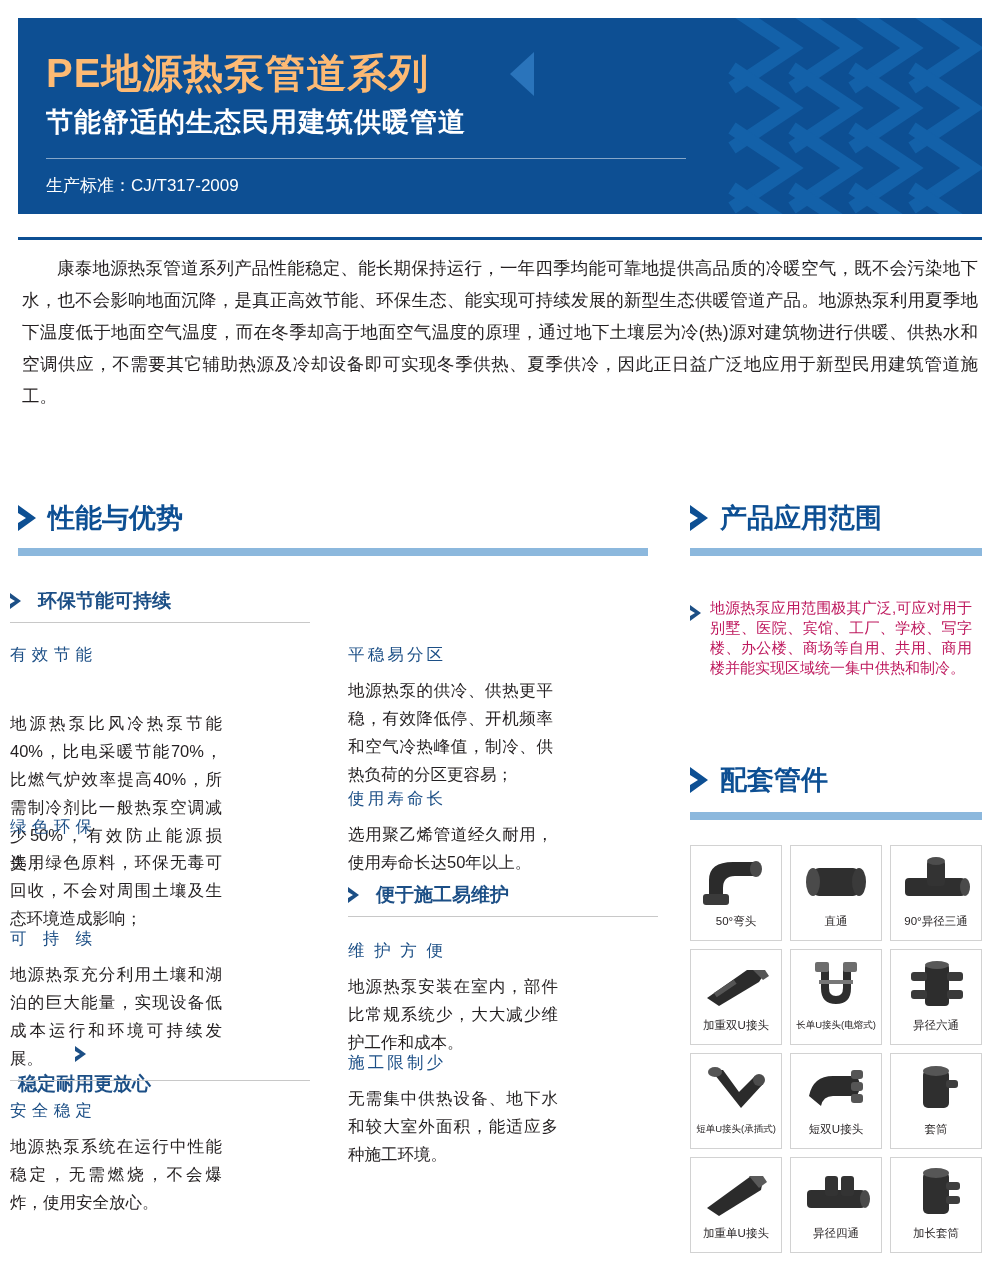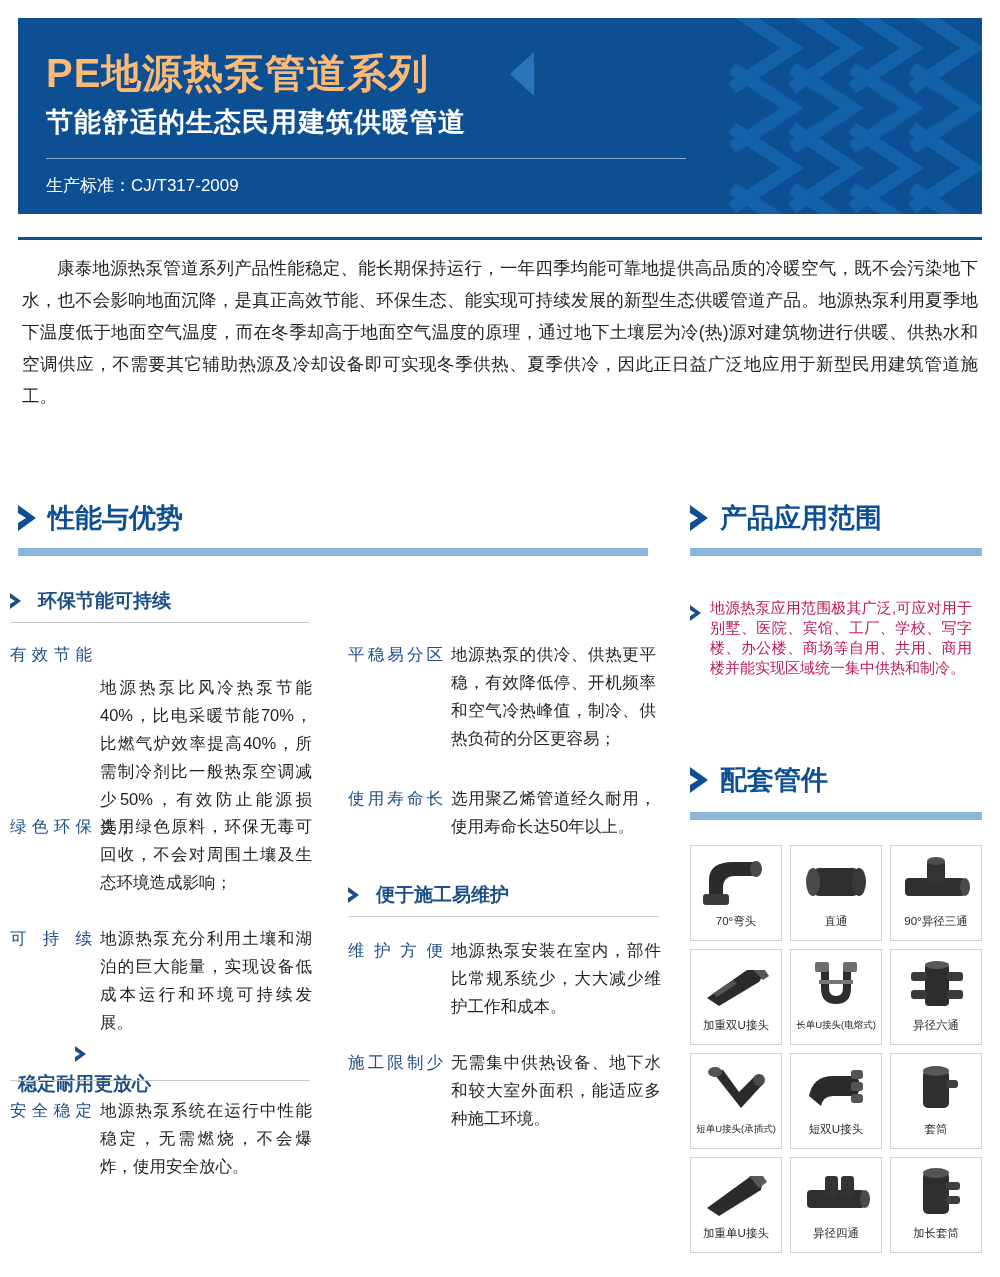--- a/index.html
+++ b/index.html
@@ -146,20 +146,21 @@
     position: absolute;
     height: 1px;
     background: #c8c8c8;
   }
 
   
   .feat {
     position: absolute;
     display: flex;
     gap: 8px;
+    flex-direction: column;
   }
   .feat-label {
     flex: none;
     font-size: 16.5px;
     line-height: 28px;
     color: #1c4f86;
     text-align: justify;
     text-align-last: justify;
   }
   .feat-body {
@@ -363,21 +364,21 @@
 <div class="grid">
 
   <div class="cell">
     <span class="art">
       <svg width="74" height="54" viewBox="0 0 74 54">
         <path d="M10 46 L10 26 Q10 8 34 8 L56 8 L56 22 L36 22 Q24 22 24 34 L24 46 Z" fill="#2b2b2b"></path>
         <rect x="4" y="40" width="26" height="11" rx="3" fill="#3a3a3a"></rect>
         <ellipse cx="57" cy="15" rx="6" ry="8" fill="#4a4a4a"></ellipse>
       </svg>
     </span>
-    <span class="cap">70°弯头</span>
+    <span class="cap">50°弯头</span>
   </div>
 
   <div class="cell">
     <span class="art">
       <svg width="74" height="54" viewBox="0 0 74 54">
         <rect x="14" y="14" width="46" height="28" rx="6" fill="#2f2f2f"></rect>
         <ellipse cx="14" cy="28" rx="7" ry="14" fill="#4a4a4a"></ellipse>
         <ellipse cx="60" cy="28" rx="7" ry="14" fill="#3a3a3a"></ellipse>
       </svg>
     </span>

